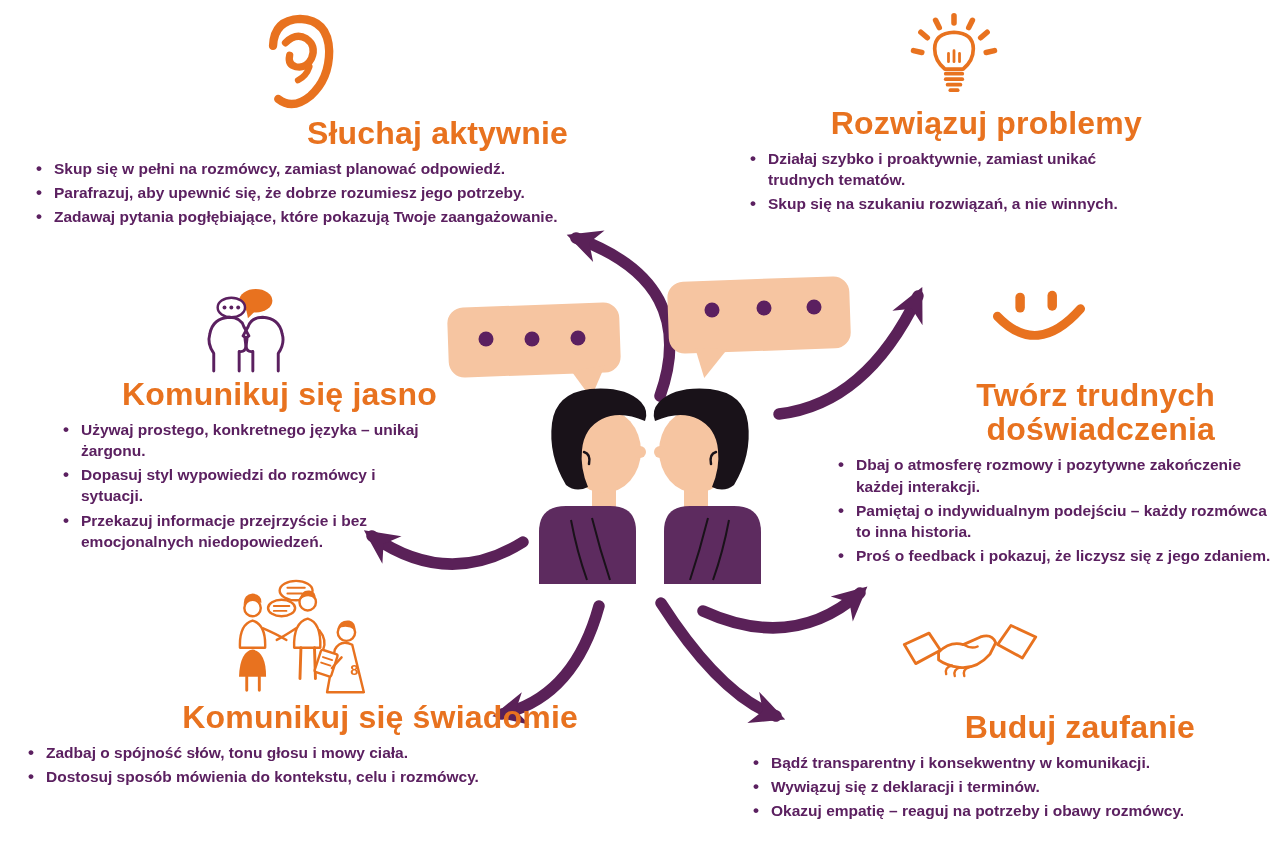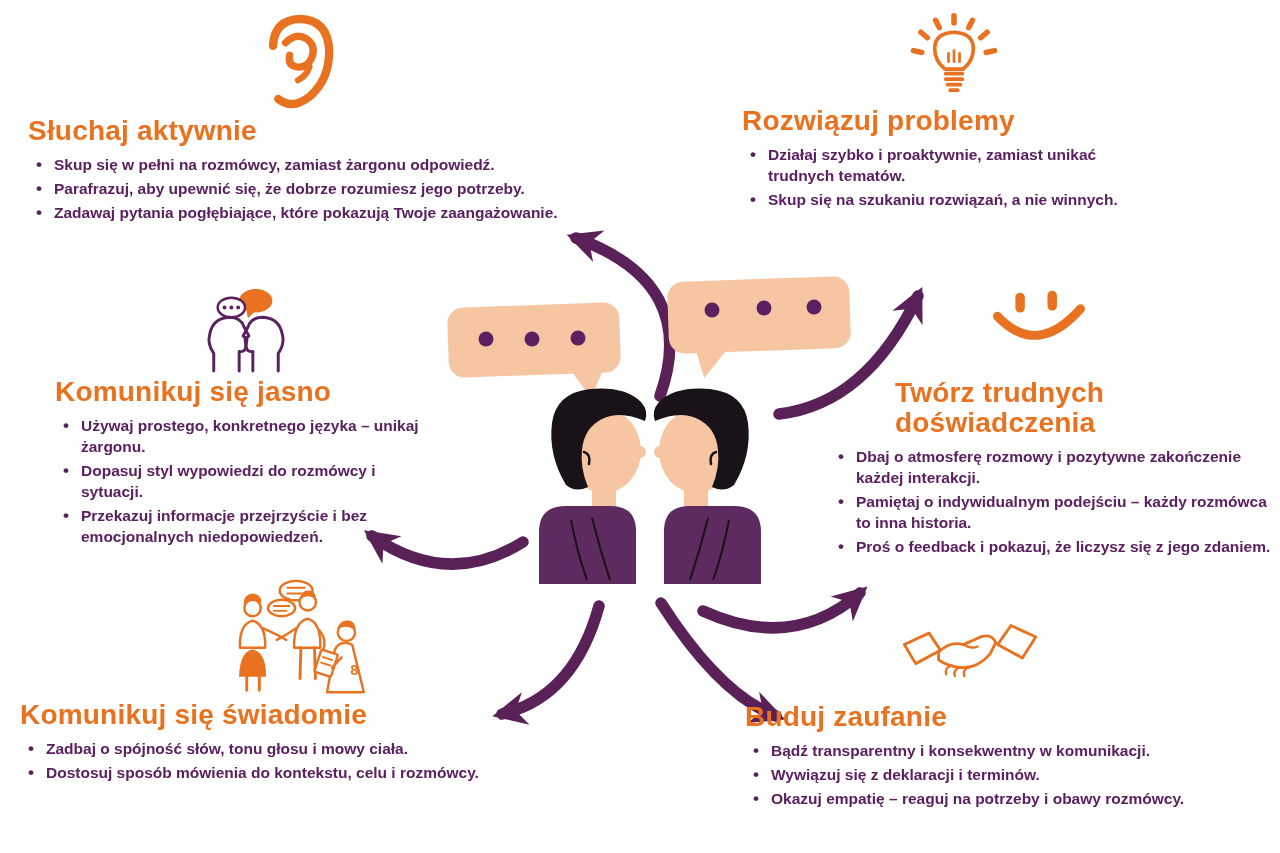--- a/index.html
+++ b/index.html
@@ -4,22 +4,22 @@
 <style>
   html,body{margin:0;padding:0;background:#fff;}
   .canvas{
     position:relative;width:1280px;height:853px;background:#ffffff;overflow:hidden;
     font-family:"Liberation Sans",sans-serif;
   }
   .center-art{position:absolute;left:0;top:0;width:1280px;height:853px;pointer-events:none;}
   .sec{position:absolute;}
   .icon-wrap{display:flex;justify-content:center;align-items:flex-end;}
   .sec-title{
-    margin:4px 0 8px 0;text-align:left;color:#E8721F;
-    font-size:28px;font-weight:bold;line-height:1.07;letter-spacing:.2px;
+    margin:4px 0 8px 0;text-align:right;color:#E8721F;
+    font-size:32px;font-weight:bold;line-height:1.07;letter-spacing:.2px;
   }
   .bullets{margin:6px 0 0 0;padding:0 0 0 8px;list-style:none;}
   .bullets li{
     position:relative;padding-left:18px;margin-bottom:3px;
     color:#5B2060;font-size:15.5px;font-weight:bold;line-height:1.36;
   }
   .bullets li::before{
     content:"\2022";position:absolute;left:0;top:-1px;color:#5B2060;font-size:17px;
   }
   .sec-1{left:28px;top:6px;width:540px;}
@@ -30,21 +30,21 @@
   .sec-3{left:55px;top:285px;width:382px;}
   .sec-3 .icon-wrap{height:88px;}
   .sec-4{left:830px;top:286px;width:450px;}
   .sec-4 .icon-wrap{height:70px;transform:translateX(-16px);}
   .sec-4 .sec-title{margin-top:22px;width:320px;margin-left:auto;margin-right:auto;}
   .sec-5{left:20px;top:576px;width:558px;}
   .sec-5 .icon-wrap{height:122px;}
   .sec-5 .sec-title{margin-top:2px;}
   .sec-6{left:745px;top:616px;width:450px;}
   .sec-6 .icon-wrap{height:80px;}
-  .sec-6 .sec-title{margin-top:6px;}
+  .sec-6 .sec-title{margin-top:14px;}
 </style>
 </head>
 <body>
 
 <div class="canvas">
 
   <svg class="center-art" viewBox="0 0 1280 853">
     <defs>
       <marker id="ah" viewBox="0 0 10 10" refX="7" refY="5" markerWidth="38" markerHeight="38" orient="auto" markerUnits="userSpaceOnUse">
         <path d="M0.6,0.6 L9.6,5 L0.6,9.4 L3.3,5 Z" fill="#5A2158"></path>
@@ -108,21 +108,21 @@
   <section class="sec sec-1">
     <div class="icon-wrap">
       <svg width="104" height="102" viewBox="0 0 100 95" fill="none" stroke="#E8721F" stroke-linecap="round" stroke-linejoin="round">
         <path d="M26,33 Q27,8 52,7 Q79,8 80,38 Q80,65 62,81 Q45,95 31,84" stroke-width="8"></path>
         <path d="M38,30 Q48,20 58,26 Q68,33 63,45 Q58,55 48,53 Q40,51 42,42" stroke-width="7"></path>
         <path d="M50,66 Q58,62 61,53" stroke-width="6"></path>
       </svg>
     </div>
     <h2 class="sec-title">Słuchaj aktywnie</h2>
     <ul class="bullets">
-      <li>Skup się w pełni na rozmówcy, zamiast żargonu odpowiedź.</li>
+      <li>Skup się w pełni na rozmówcy, zamiast planować odpowiedź.</li>
       <li>Parafrazuj, aby upewnić się, że dobrze rozumiesz jego potrzeby.</li>
       <li>Zadawaj pytania pogłębiające, które pokazują Twoje zaangażowanie.</li>
     </ul>
   </section>
 
   <section class="sec sec-2">
     <div class="icon-wrap">
       <svg width="94" height="92" viewBox="0 0 100 100" fill="none" stroke="#E8721F" stroke-linecap="round" stroke-linejoin="round">
         <g stroke-width="6">
           <path d="M50,4 L50,12"></path>

